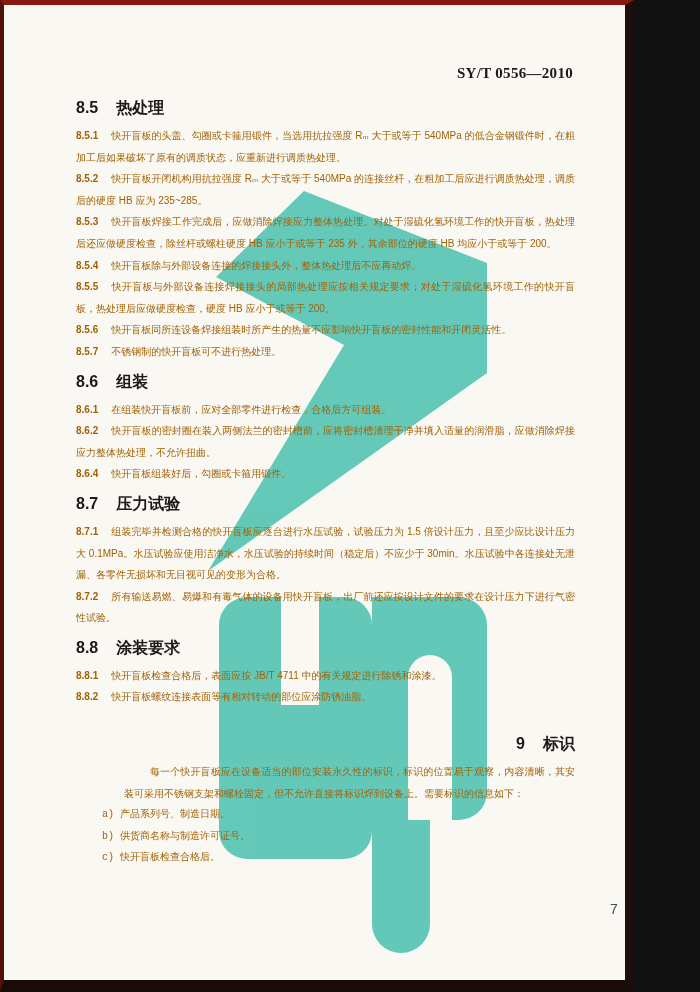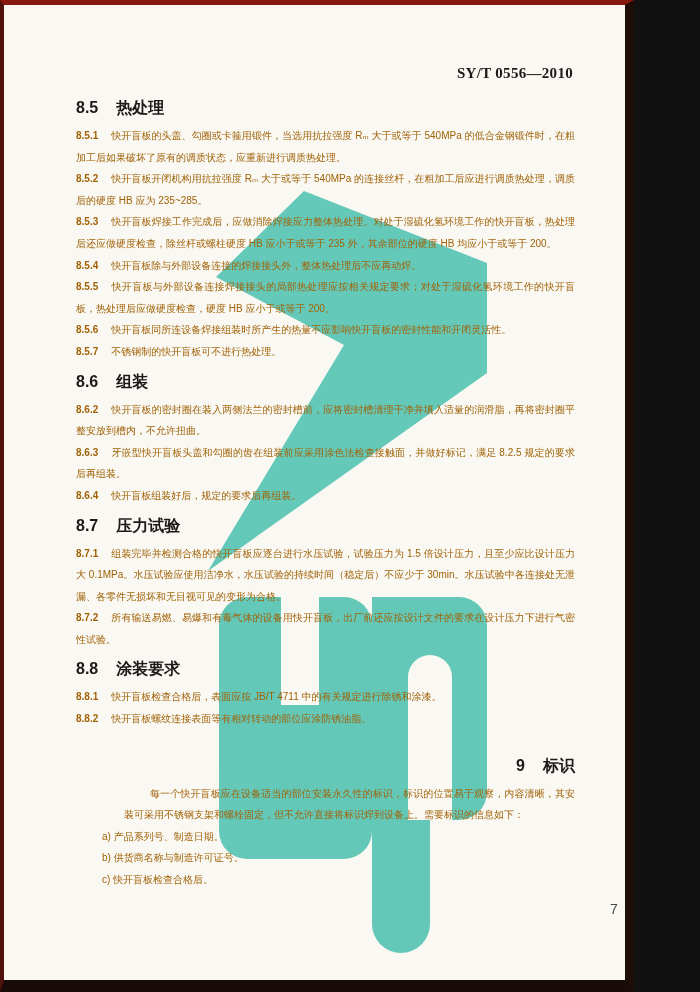--- a/index.html
+++ b/index.html
@@ -23,21 +23,21 @@
     font-family:"Liberation Serif","DejaVu Serif",serif;
     font-weight:700;font-size:15px;letter-spacing:.3px;
     margin:0 2px 16px 0;color:#1c1916;
   }
   h2.heading{font-size:16px;font-weight:700;margin:9px 0 6px;color:#1c1916;}
   h2.heading .num{margin-right:18px;}
   h2.chapter{margin-top:26px;text-align:right;}
   p{margin:0;font-size:10px;line-height:21.6px;text-align:justify;color:#a16207;}
   p .num{font-weight:700;margin-right:13px;}
   p.intro{text-indent:26px;margin-left:48px;}
-  p.li{margin-left:26px;text-align:left;}
+  p.li{margin-left:26px;text-align:left;font-family:Liberation Mono, monospace;}
   .pageno{position:absolute;left:606px;top:896px;font-size:14px;color:#4a4a4a;z-index:2;}
 </style>
 </head>
 <body>
 
 <div class="page">
 
   <svg class="wm" viewBox="0 0 700 992" aria-hidden="true">
     <g opacity="0.88" fill="#4fc2b0">
       <polygon points="212,272 300,186 483,258 483,368 204,566 340,340"></polygon>
@@ -55,23 +55,23 @@
     <main>
         <h2 class="heading"><span class="num">8.5</span><span>热处理</span></h2>
         <p class="clause"><b class="num">8.5.1</b><span>快开盲板的头盖、勾圈或卡箍用锻件，当选用抗拉强度 Rₘ 大于或等于 540MPa 的低合金钢锻件时，在粗加工后如果破坏了原有的调质状态，应重新进行调质热处理。</span></p>
         <p class="clause"><b class="num">8.5.2</b><span>快开盲板开闭机构用抗拉强度 Rₘ 大于或等于 540MPa 的连接丝杆，在粗加工后应进行调质热处理，调质后的硬度 HB 应为 235~285。</span></p>
         <p class="clause"><b class="num">8.5.3</b><span>快开盲板焊接工作完成后，应做消除焊接应力整体热处理。对处于湿硫化氢环境工作的快开盲板，热处理后还应做硬度检查，除丝杆或螺柱硬度 HB 应小于或等于 235 外，其余部位的硬度 HB 均应小于或等于 200。</span></p>
         <p class="clause"><b class="num">8.5.4</b><span>快开盲板除与外部设备连接的焊接接头外，整体热处理后不应再动焊。</span></p>
         <p class="clause"><b class="num">8.5.5</b><span>快开盲板与外部设备连接焊接接头的局部热处理应按相关规定要求；对处于湿硫化氢环境工作的快开盲板，热处理后应做硬度检查，硬度 HB 应小于或等于 200。</span></p>
         <p class="clause"><b class="num">8.5.6</b><span>快开盲板同所连设备焊接组装时所产生的热量不应影响快开盲板的密封性能和开闭灵活性。</span></p>
         <p class="clause"><b class="num">8.5.7</b><span>不锈钢制的快开盲板可不进行热处理。</span></p>
         <h2 class="heading"><span class="num">8.6</span><span>组装</span></h2>
-        <p class="clause"><b class="num">8.6.2</b><span>快开盲板的密封圈在装入两侧法兰的密封槽前，应将密封槽清理干净并填入适量的润滑脂，再将密封圈平整安放到槽内，不允许扭曲。</span></p>
-        <p class="clause"><b class="num">8.6.3</b><span>牙嵌型快开盲板头盖和勾圈的齿在组装前应采用涂色法检查接触面，并做好标记，满足 8.2.5 规定的要求后再组装。</span></p>
-        <p class="clause"><b class="num">8.6.4</b><span>快开盲板组装好后，规定的要求后再组装。</span></p>
+        <p class="clause"><b class="num">8.6.1</b><span>在组装快开盲板前，应对全部零件进行检查，合格后方可组装。</span></p>
+        <p class="clause"><b class="num">8.6.2</b><span>快开盲板的密封圈在装入两侧法兰的密封槽前，应将密封槽清理干净并填入适量的润滑脂，应做消除焊接应力整体热处理，不允许扭曲。</span></p>
+        <p class="clause"><b class="num">8.6.4</b><span>快开盲板组装好后，勾圈或卡箍用锻件。</span></p>
         <h2 class="heading"><span class="num">8.7</span><span>压力试验</span></h2>
         <p class="clause"><b class="num">8.7.1</b><span>组装完毕并检测合格的快开盲板应逐台进行水压试验，试验压力为 1.5 倍设计压力，且至少应比设计压力大 0.1MPa。水压试验应使用洁净水，水压试验的持续时间（稳定后）不应少于 30min。水压试验中各连接处无泄漏、各零件无损坏和无目视可见的变形为合格。</span></p>
         <p class="clause"><b class="num">8.7.2</b><span>所有输送易燃、易爆和有毒气体的设备用快开盲板，出厂前还应按设计文件的要求在设计压力下进行气密性试验。</span></p>
         <h2 class="heading"><span class="num">8.8</span><span>涂装要求</span></h2>
         <p class="clause"><b class="num">8.8.1</b><span>快开盲板检查合格后，表面应按 JB/T 4711 中的有关规定进行除锈和涂漆。</span></p>
         <p class="clause"><b class="num">8.8.2</b><span>快开盲板螺纹连接表面等有相对转动的部位应涂防锈油脂。</span></p>
         <h2 class="heading chapter"><span class="num">9</span><span>标识</span></h2>
         <p class="intro">每一个快开盲板应在设备适当的部位安装永久性的标识，标识的位置易于观察，内容清晰，其安装可采用不锈钢支架和螺栓固定，但不允许直接将标识焊到设备上。需要标识的信息如下：</p>
         <p class="li">a) 产品系列号、制造日期。</p>
         <p class="li">b) 供货商名称与制造许可证号。</p>

